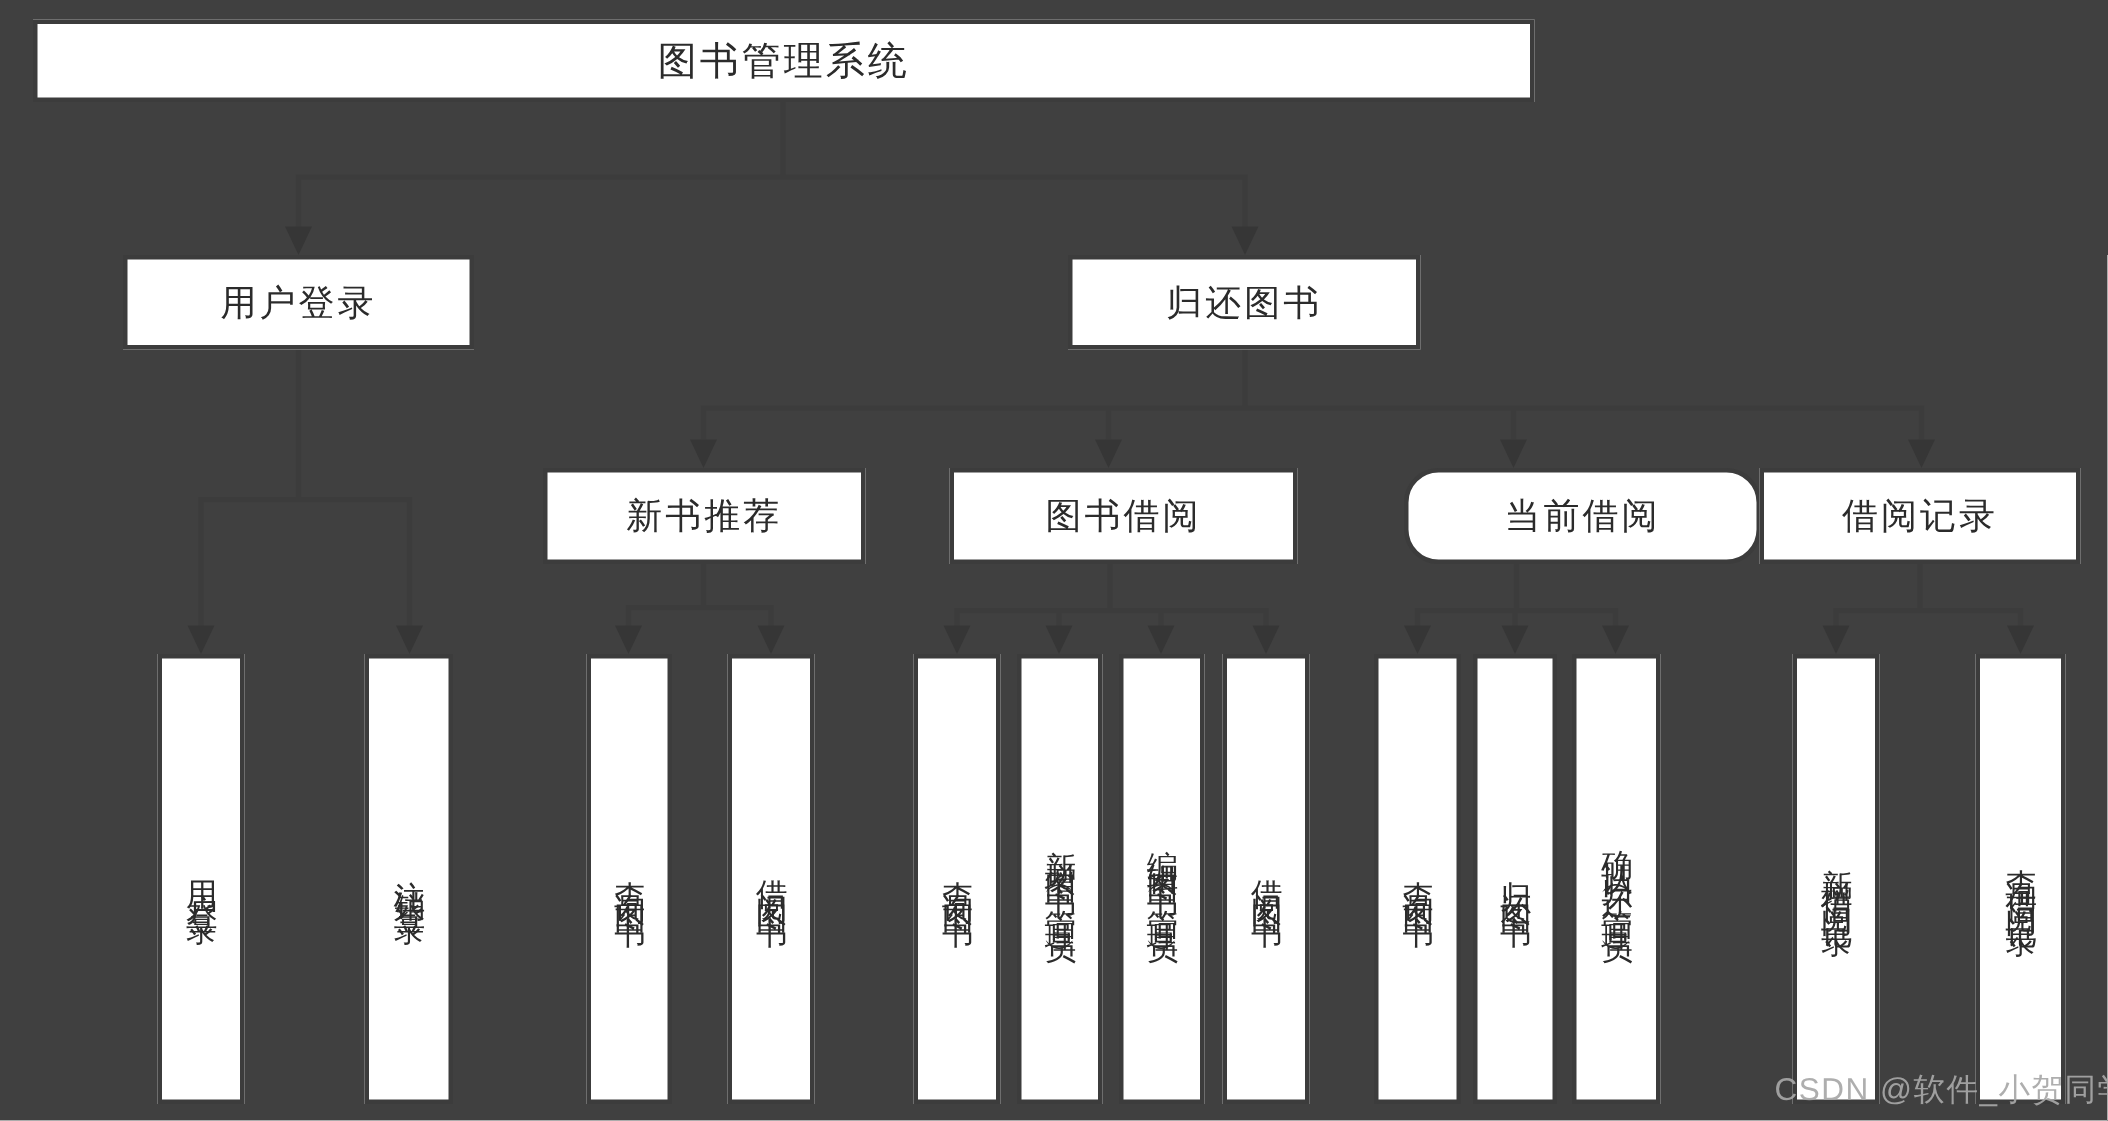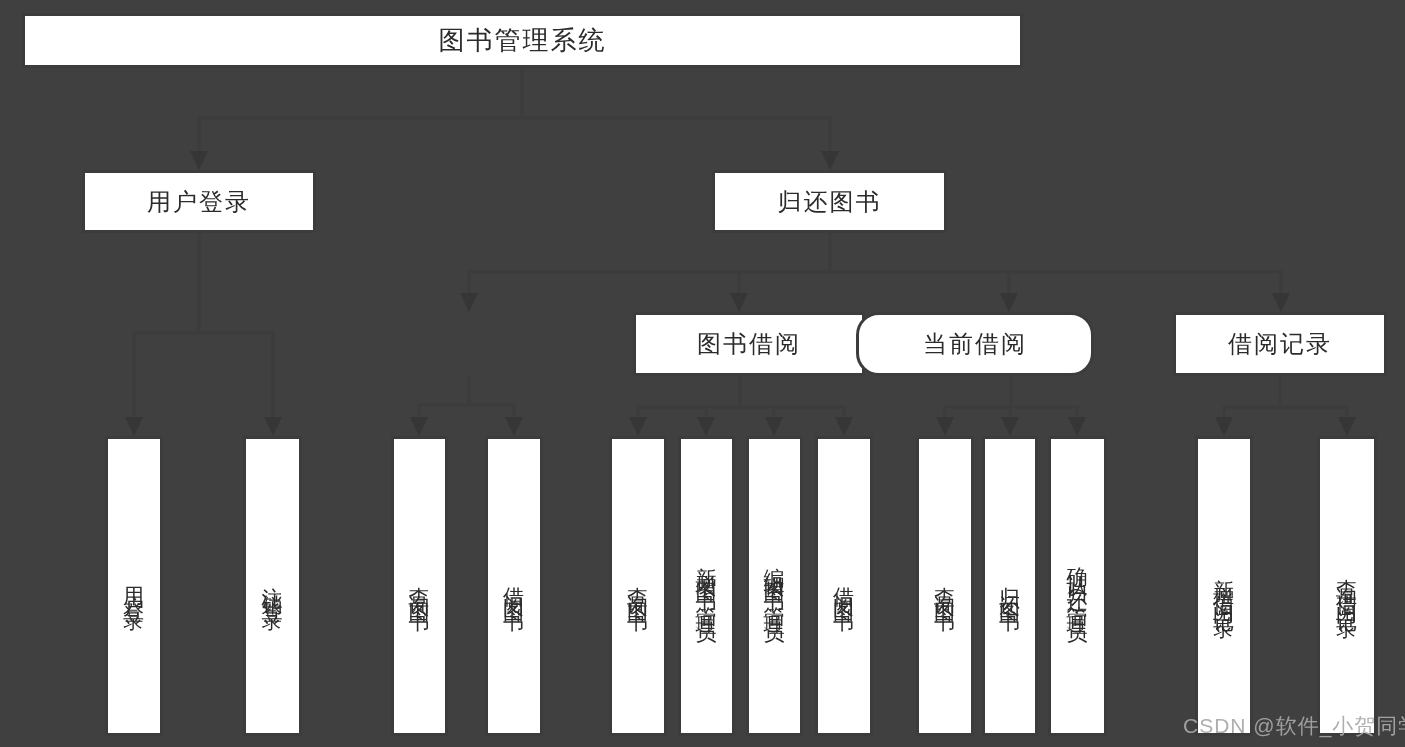--- a/index.html
+++ b/index.html
@@ -106,24 +106,27 @@
     <span class="h-label root-label">图书管理系统</span>
   </div>
 
   <div class="node" style="left:82px; top:170px; width:234px; height:63px;">
     <span class="h-label">用户登录</span>
   </div>
   <div class="node" style="left:712px; top:170px; width:235px; height:63px;">
     <span class="h-label">归还图书</span>
   </div>
 
+  <div class="node" style="left:362px; top:312px; width:215px; height:64px;">
+    <span class="h-label">新书推荐</span>
+  </div>
   <div class="node" style="left:633px; top:312px; width:232px; height:64px;">
     <span class="h-label">图书借阅</span>
   </div>
-  <div class="node" style="left:856px; top:312px; width:238px; height:64px;border-radius:23px;">
+  <div class="node" style="left:936px; top:312px; width:238px; height:64px;border-radius:23px;">
     <span class="h-label">当前借阅</span>
   </div>
   <div class="node" style="left:1173px; top:312px; width:214px; height:64px;">
     <span class="h-label">借阅记录</span>
   </div>
 
   <div class="node" style="left:105px; top:436px; width:58px; height:300px;">
     <span class="v-label">用户登录</span>
   </div>
   <div class="node" style="left:243px; top:436px; width:59px; height:300px;">

